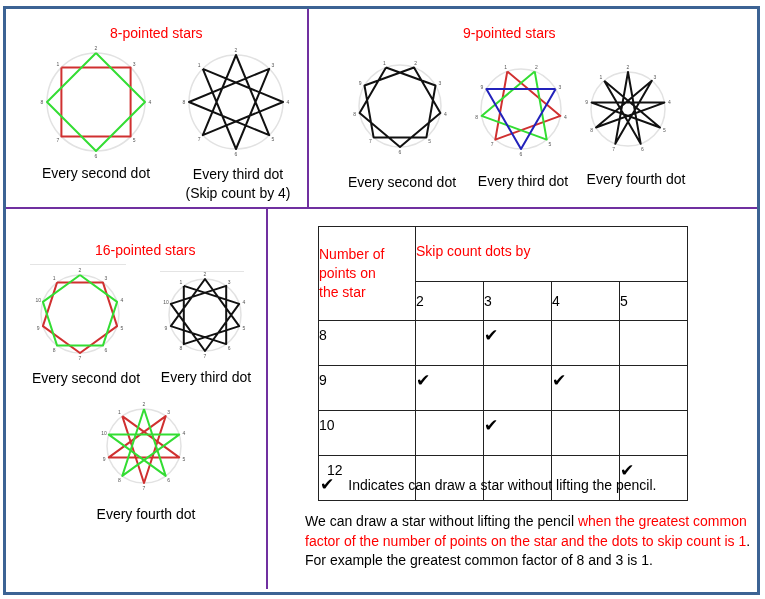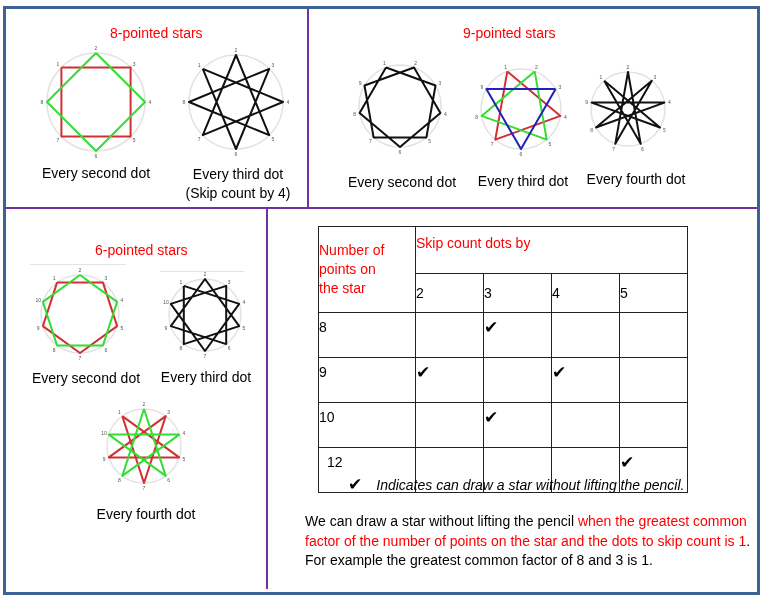--- a/index.html
+++ b/index.html
@@ -9,21 +9,21 @@
            border:3px solid #3c6394; box-sizing:content-box; }
   .vline { position:absolute; width:2px; background:#7030a0; }
   .hline { position:absolute; height:2px; background:#7030a0; }
   .title { position:absolute; color:#ff0000; font-size:14px; white-space:nowrap; }
   .caption { position:absolute; font-size:14px; text-align:center; white-space:nowrap; line-height:19px; }
   .star { position:absolute; }
   table.skip { position:absolute; left:318px; top:226px; border-collapse:collapse; font-size:14px; }
   table.skip td { border:1.5px solid #222; text-align:left; padding:0; }
   table.skip .red { color:#ff0000; }
   .check { font-size:17px; font-weight:bold; }
-  .legend { position:absolute; left:348px; top:474px; font-size:14px; white-space:nowrap;font-style:italic; }
+  .legend { position:absolute; left:320px; top:474px; font-size:14px; white-space:nowrap; }
   .legend .check { margin-right:14px; }
   .rule { position:absolute; left:281px; top:512px; width:450px; font-size:14px; line-height:19.5px;margin-left:24px; }
   .rule .red { color:#ff0000; }
 </style>
 </head>
 <body>
 
 <div class="frame"></div>
 <div class="vline" style="left:307px; top:9px; height:199px;"></div>
 <div class="hline" style="left:6px; top:207px; width:751px;"></div>
@@ -102,21 +102,21 @@
     <text x="82.4" y="69.0" font-size="5" fill="#555" text-anchor="middle" font-family="Liberation Sans, sans-serif">5</text>
     <text x="60.4" y="87.5" font-size="5" fill="#555" text-anchor="middle" font-family="Liberation Sans, sans-serif">6</text>
     <text x="31.6" y="87.5" font-size="5" fill="#555" text-anchor="middle" font-family="Liberation Sans, sans-serif">7</text>
     <text x="9.6" y="69.0" font-size="5" fill="#555" text-anchor="middle" font-family="Liberation Sans, sans-serif">8</text>
     <text x="4.6" y="40.7" font-size="5" fill="#555" text-anchor="middle" font-family="Liberation Sans, sans-serif">9</text>
   </svg>
 <div class="caption" style="left:342px; top:173px; width:120px;">Every second dot</div>
 <div class="caption" style="left:470px; top:172px; width:106px;">Every third dot</div>
 <div class="caption" style="left:578px; top:170px; width:116px;">Every fourth dot</div>
 
-<div class="title" style="left:95px; top:242px; width:115px;">6-pointed stars</div>
+<div class="title" style="left:95px; top:242px; width:115px;">16-pointed stars</div>
 <div class="hline" style="left:30px; top:264px; width:96px; background:#e4e4e4; height:1px;"></div>
 <div class="hline" style="left:160px; top:271px; width:84px; background:#e4e4e4; height:1px;"></div>
 <svg class="star" id="s10a" style="left:32px; top:266px;" width="96" height="96">
     <circle cx="48" cy="48" r="39" fill="none" stroke="#e2e2e2" stroke-width="1.5"></circle>
     <path d="M25.1 16.4 L70.9 16.4 L85.1 60.1 L48.0 87.0 L10.9 60.1 L25.1 16.4 " fill="none" stroke="#d03030" stroke-width="2" stroke-linejoin="round"></path>
     <path d="M48.0 9.0 L85.1 35.9 L70.9 79.6 L25.1 79.6 L10.9 35.9 L48.0 9.0 " fill="none" stroke="#33dd33" stroke-width="2" stroke-linejoin="round"></path>
     <text x="22.1" y="14.4" font-size="5" fill="#555" text-anchor="middle" font-family="Liberation Sans, sans-serif">1</text>
     <text x="48.0" y="6.0" font-size="5" fill="#555" text-anchor="middle" font-family="Liberation Sans, sans-serif">2</text>
     <text x="73.9" y="14.4" font-size="5" fill="#555" text-anchor="middle" font-family="Liberation Sans, sans-serif">3</text>
     <text x="89.8" y="36.4" font-size="5" fill="#555" text-anchor="middle" font-family="Liberation Sans, sans-serif">4</text>
@@ -161,21 +161,21 @@
 <div class="caption" style="left:88px; top:505px; width:116px;">Every fourth dot</div>
 
 <table class="skip">
   <tbody>
       <tr>
     <td rowspan="2" class="red" style="width:96px; height:76px; line-height:19px;">
       <div>Number of</div>
       <div>points on</div>
       <div>the star</div>
     </td>
-    <td colspan="4" class="red" style="height:38px; vertical-align:top; padding-top:8px;">Skip count dots by</td>
+    <td colspan="4" class="red" style="height:38px; vertical-align:top; padding-top:16px;">Skip count dots by</td>
   </tr>
   <tr>
     <td style="width:67px; height:38px;">2</td>
     <td style="width:67px;">3</td>
     <td style="width:67px;">4</td>
     <td style="width:67px;">5</td>
   </tr>
   <tr>
     <td style="height:38px; vertical-align:top; padding-top:6px;">8</td>
     <td class="check"></td>

